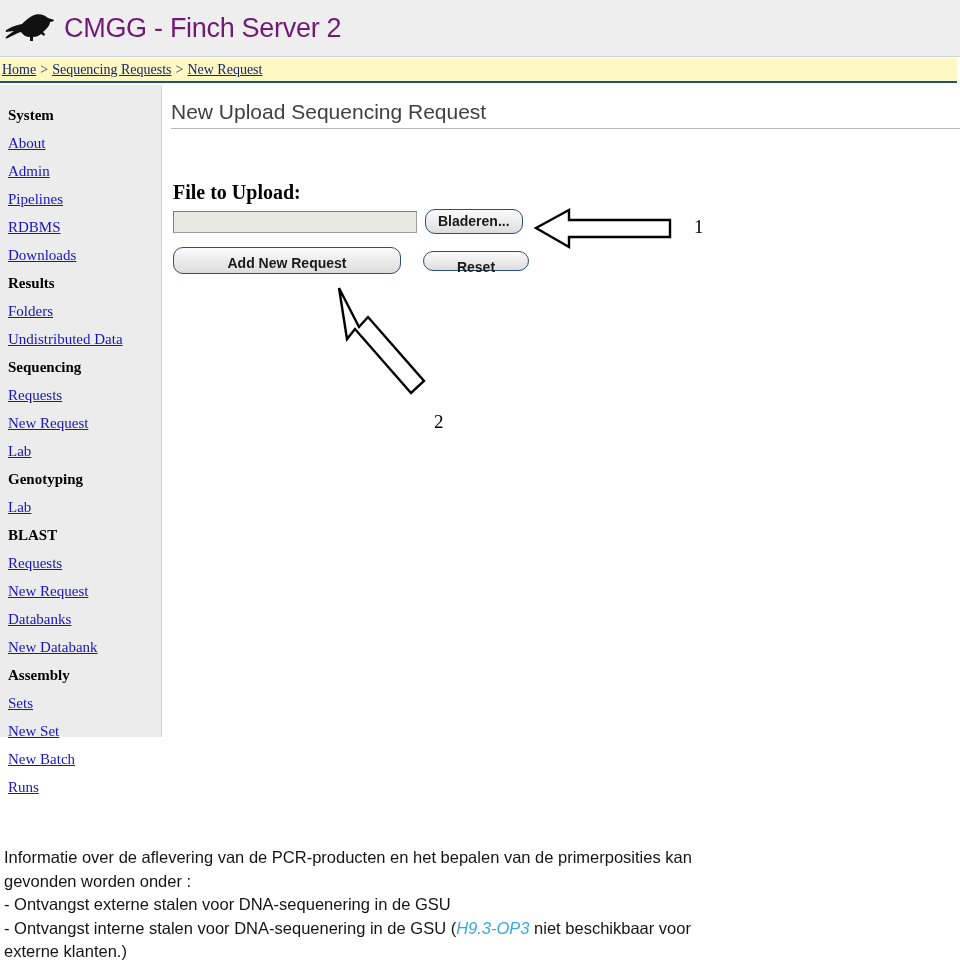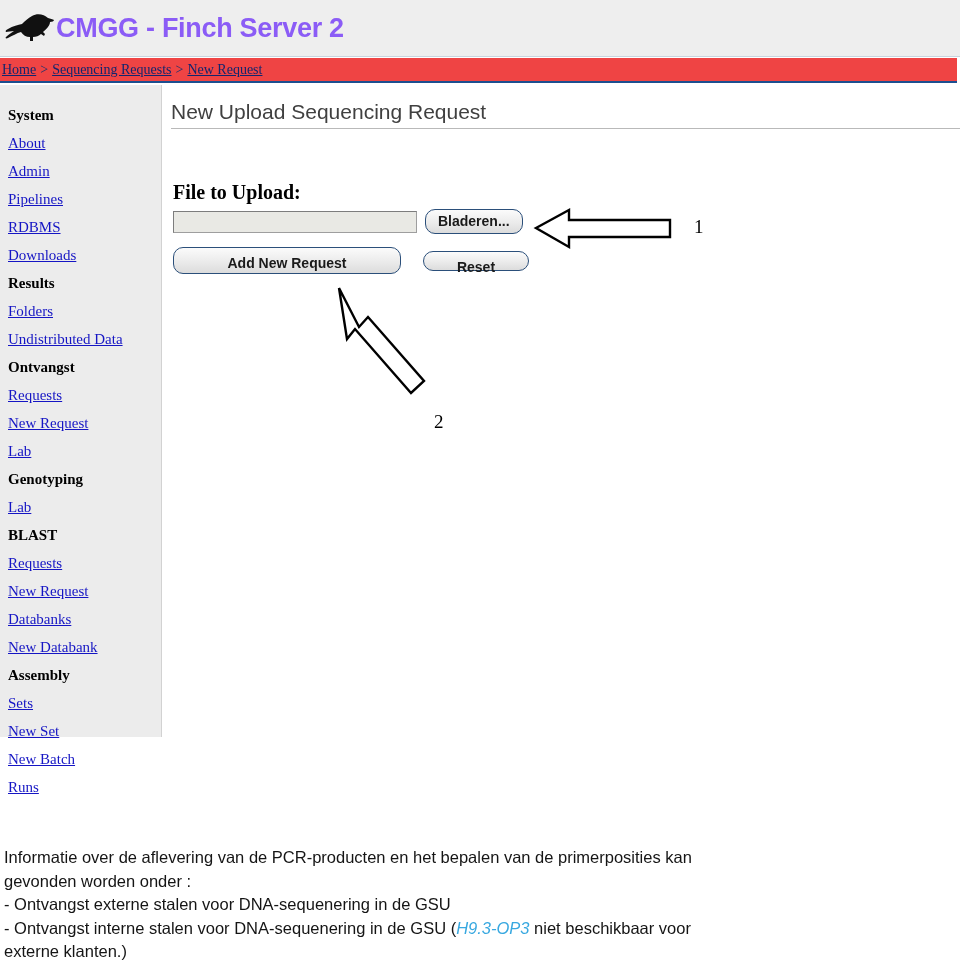--- a/index.html
+++ b/index.html
@@ -29,33 +29,34 @@
   }
   #bird-logo {
     margin-left: 4px;
     width: 52px;
     height: 34px;
     flex: none;
   }
   #app-title {
     font-family: "Liberation Sans", sans-serif;
     font-size: 27px;
-    font-weight: bold;
-    color: #8b5cf6;
+    font-weight: normal;
+    color: #701a75;
     letter-spacing: -0.3px;
+    margin-left: 8px;
     white-space: nowrap;
   }
 
   
   #breadcrumb-bar {
     position: absolute;
     left: 0; top: 58px;
     width: 957px;
     height: 25px;
-    background: #ef4444;
+    background: #fef9c3;
     border-bottom: 2px solid #1d4e8f;
     display: flex;
     align-items: center;
     padding-left: 2px;
     box-sizing: border-box;
   }
   .crumb-link {
     font-family: "Liberation Serif", serif;
     font-size: 14px;
     color: #12256e;
@@ -246,21 +247,21 @@
   <div class="nav-link">About</div>
   <div class="nav-link">Admin</div>
   <div class="nav-link">Pipelines</div>
   <div class="nav-link">RDBMS</div>
   <div class="nav-link">Downloads</div>
 
   <div class="nav-group-title">Results</div>
   <div class="nav-link">Folders</div>
   <div class="nav-link">Undistributed Data</div>
 
-  <div class="nav-group-title">Ontvangst</div>
+  <div class="nav-group-title">Sequencing</div>
   <div class="nav-link">Requests</div>
   <div class="nav-link">New Request</div>
   <div class="nav-link">Lab</div>
 
   <div class="nav-group-title">Genotyping</div>
   <div class="nav-link">Lab</div>
 
   <div class="nav-group-title">BLAST</div>
   <div class="nav-link">Requests</div>
   <div class="nav-link">New Request</div>

